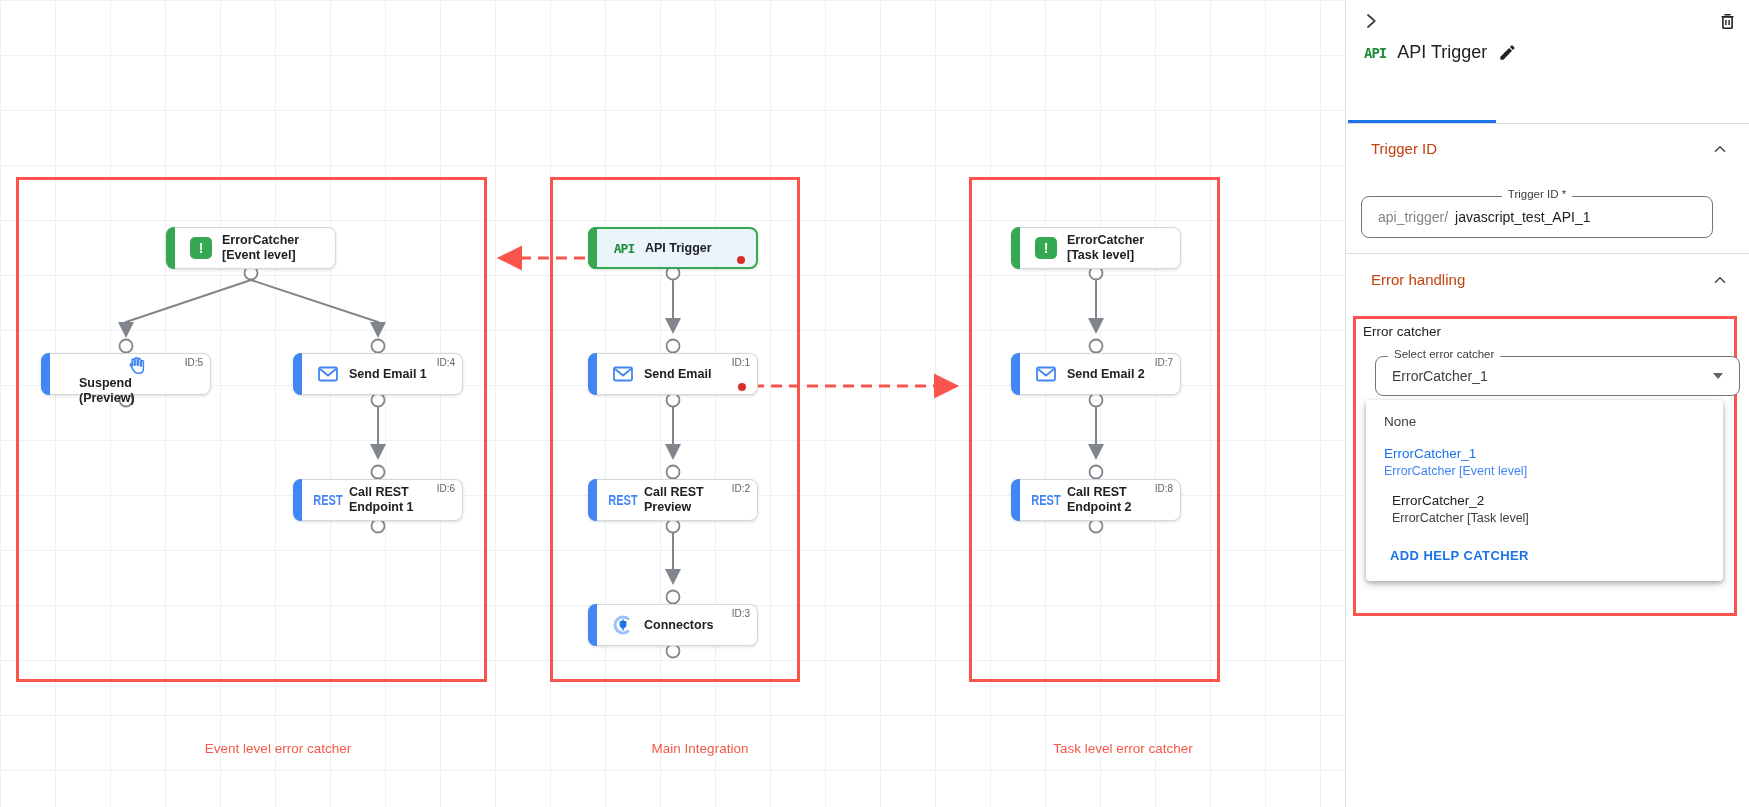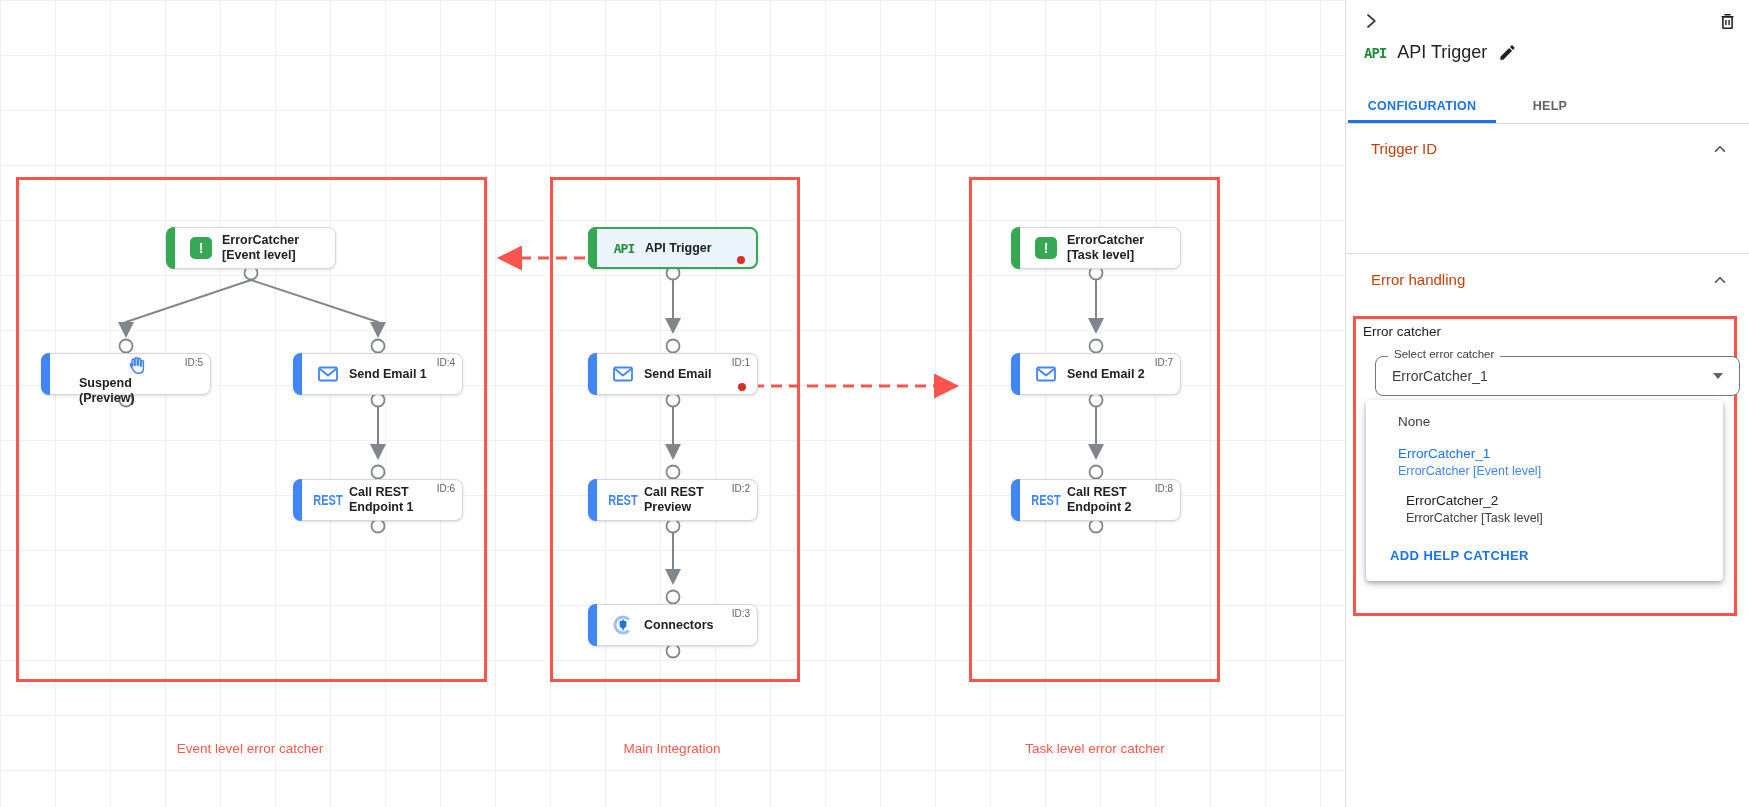--- a/index.html
+++ b/index.html
@@ -8,21 +8,21 @@
   
   .canvas {
     position:absolute; left:0; top:0; width:1345px; height:807px;
     background-color:#fff;
     background-image:
       linear-gradient(#eef0f3 1px, transparent 1px),
       linear-gradient(90deg, #eef0f3 1px, transparent 1px);
     background-size:55px 55px;
   }
   .red-box { position:absolute; border:3px solid #fb544c; z-index:1; }
-  .group-label { position:absolute; transform:translateX(-50%); color:#f4594a; font-size:13.5px; z-index:1; white-space:nowrap; }
+  .group-label { position:absolute; transform:translateX(-50%); color:#f4594a; font-size:13.5px; z-index:1; white-space:nowrap;margin-left:28px; }
   svg.wires { position:absolute; left:0; top:0; z-index:2; }
 
   .node {
     position:absolute; width:170px; height:42px; z-index:3;
     background:#fff; border:1px solid #d5d7db; border-radius:8px;
     box-shadow:0 1px 3px rgba(60,64,67,.18);
     display:flex; align-items:center;
   }
   .node .bar { position:absolute; left:-1px; top:-1px; bottom:-1px; width:9px; border-radius:8px 0 0 8px; background:#4285f4; }
   .node.green .bar { background:#34a853; }
@@ -60,21 +60,21 @@
   .legend-left { left:12px; }
   .field-prefix { color:#80868b; font-size:14px; margin-left:16px; }
   .field-value { color:#202124; font-size:14px; margin-left:7px; }
   .select-value { color:#3c4043; font-size:14px; margin-left:16px; }
   .select-caret { position:absolute; right:16px; top:16px; width:0; height:0; border-left:5px solid transparent; border-right:5px solid transparent; border-top:6px solid #5f6368; }
 
   .eh-redbox { position:absolute; left:7px; top:316px; width:384px; height:300px; border:3px solid #fb544c; }
   .eh-label { position:absolute; left:17px; top:324px; font-size:13.5px; color:#202124; }
 
   .dropdown { position:absolute; left:20px; top:400px; width:357px; height:181px; background:#fff; border-radius:4px; box-shadow:0 2px 4px rgba(0,0,0,.22), 0 3px 10px rgba(0,0,0,.18); z-index:6; }
-  .dd-item { position:absolute; left:0; width:100%; padding-left:32px; cursor:pointer; }
+  .dd-item { position:absolute; left:0; width:100%; padding-left:18px; cursor:pointer; }
   .dd-title { font-size:13.5px; color:#3c4043; }
   .dd-title.blue { color:#1a73e8; }
   .dd-title.dark { color:#202124; font-weight:500; }
   .dd-sub { font-size:12.5px; margin-top:3px; }
   .dd-sub.blue { color:#4285f4; }
   .dd-sub.dark { color:#3c4043; }
   .dd-add { position:absolute; left:24px; top:148px; font-size:13px; font-weight:700; letter-spacing:.4px; color:#1a73e8; cursor:pointer; }
 </style>
 </head>
 <body>
@@ -268,34 +268,35 @@
   </div>
 
   <div class="panel-header">
     <span class="api-badge">API</span>
     <span class="panel-title">API Trigger</span>
     <svg width="19" height="19" viewBox="0 0 24 24">
         <path d="M3 17.25V21h3.75L17.81 9.94l-3.75-3.75L3 17.25zM20.71 7.04c.39-.39.39-1.02 0-1.41l-2.34-2.34a1 1 0 0 0-1.41 0l-1.83 1.83 3.75 3.75 1.83-1.83z" fill="#202124"></path>
       </svg>
   </div>
 
-  <div class="tabs">
-    <div class="tab active">CONFIGURATION</div>
-    <div class="tab inactive">HELP</div>
-  </div>
   <div class="tab-underline"></div>
   <div class="panel-divider" style="top:123px;"></div>
 
   <div class="section-header" style="top:140px;">Trigger ID</div>
   <div class="caret-up icon-btn" style="top:136px;">
     <svg width="18" height="18" viewBox="0 0 24 24">
         <polyline points="6,15 12,9 18,15" fill="none" stroke="#444746" stroke-width="2" stroke-linecap="round" stroke-linejoin="round"></polyline>
       </svg>
   </div>
 
+  <div class="outlined-field" style="left:15px; top:196px; width:352px; height:42px;">
+    <span class="field-legend legend-center">Trigger ID *</span>
+    <span class="field-prefix">api_trigger/</span>
+    <span class="field-value">javascript_test_API_1</span>
+  </div>
 
   <div class="panel-divider" style="top:253px;"></div>
 
   <div class="section-header" style="top:271px;">Error handling</div>
   <div class="caret-up icon-btn" style="top:267px;">
     <svg width="18" height="18" viewBox="0 0 24 24">
         <polyline points="6,15 12,9 18,15" fill="none" stroke="#444746" stroke-width="2" stroke-linecap="round" stroke-linejoin="round"></polyline>
       </svg>
   </div>
 

